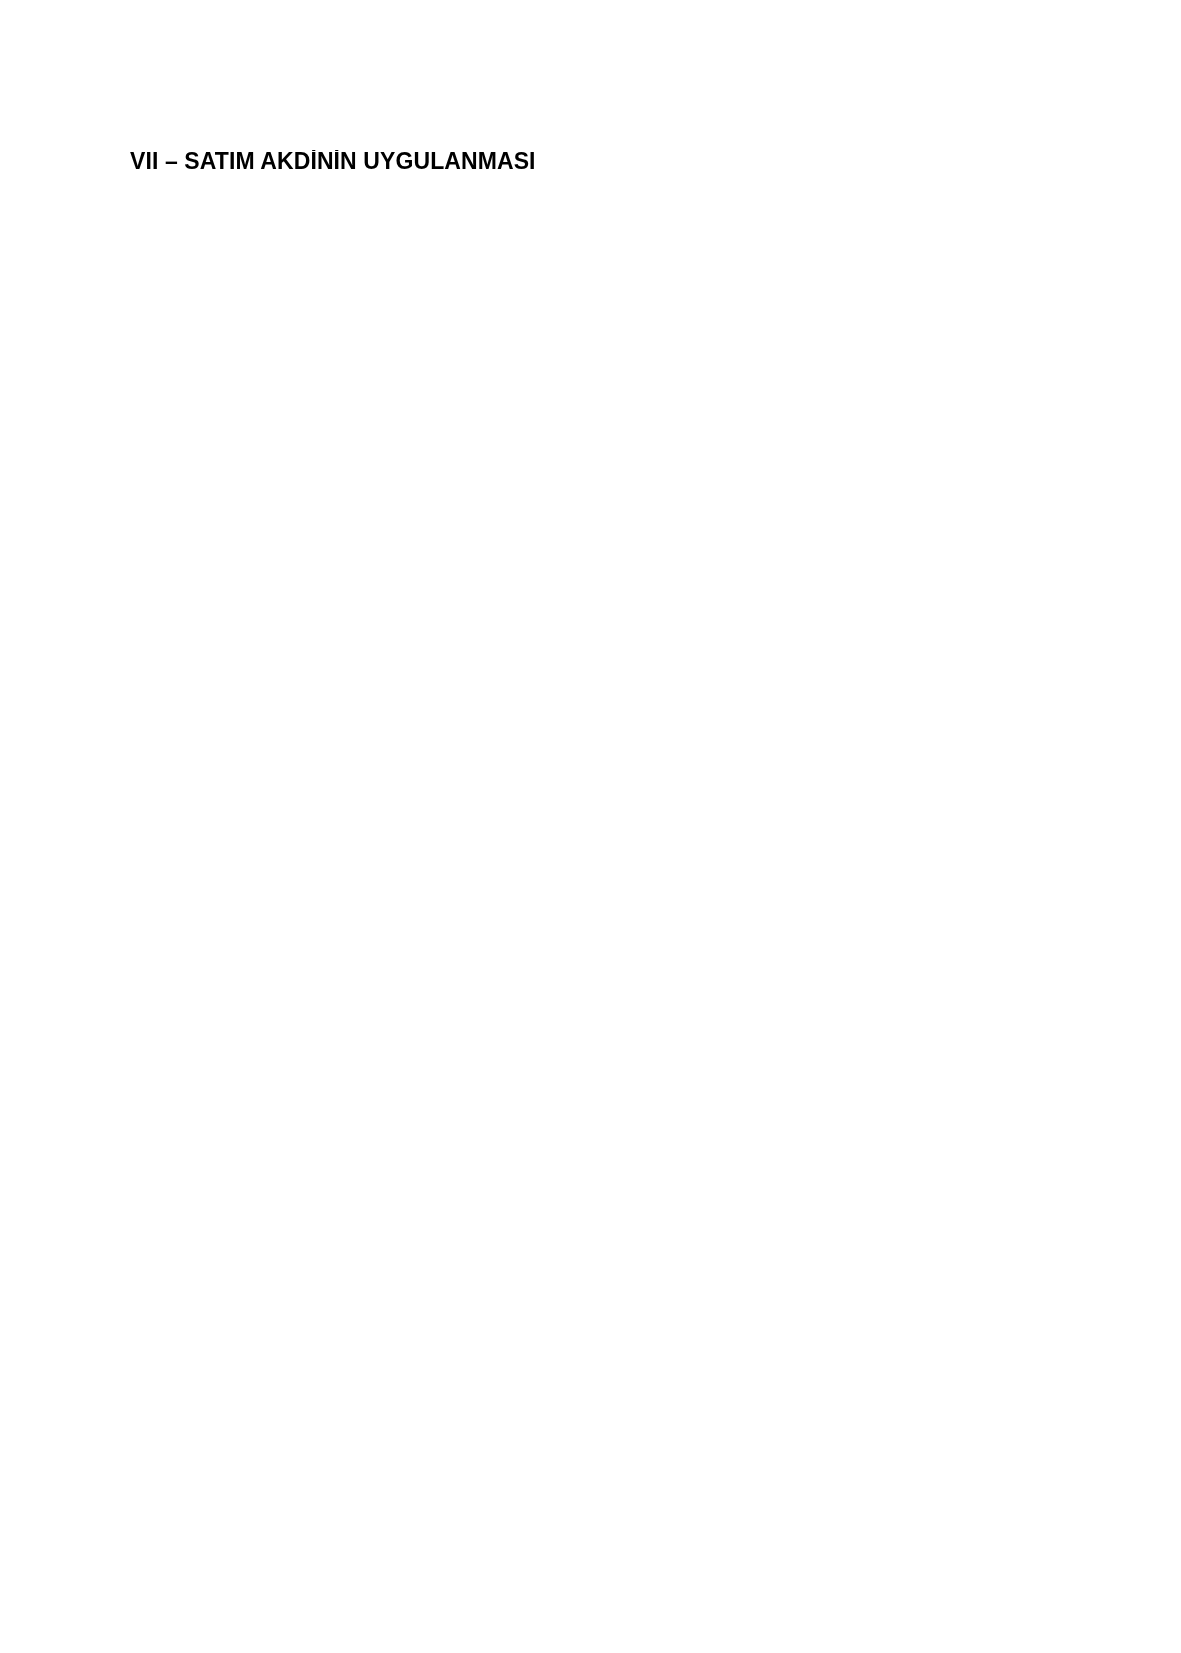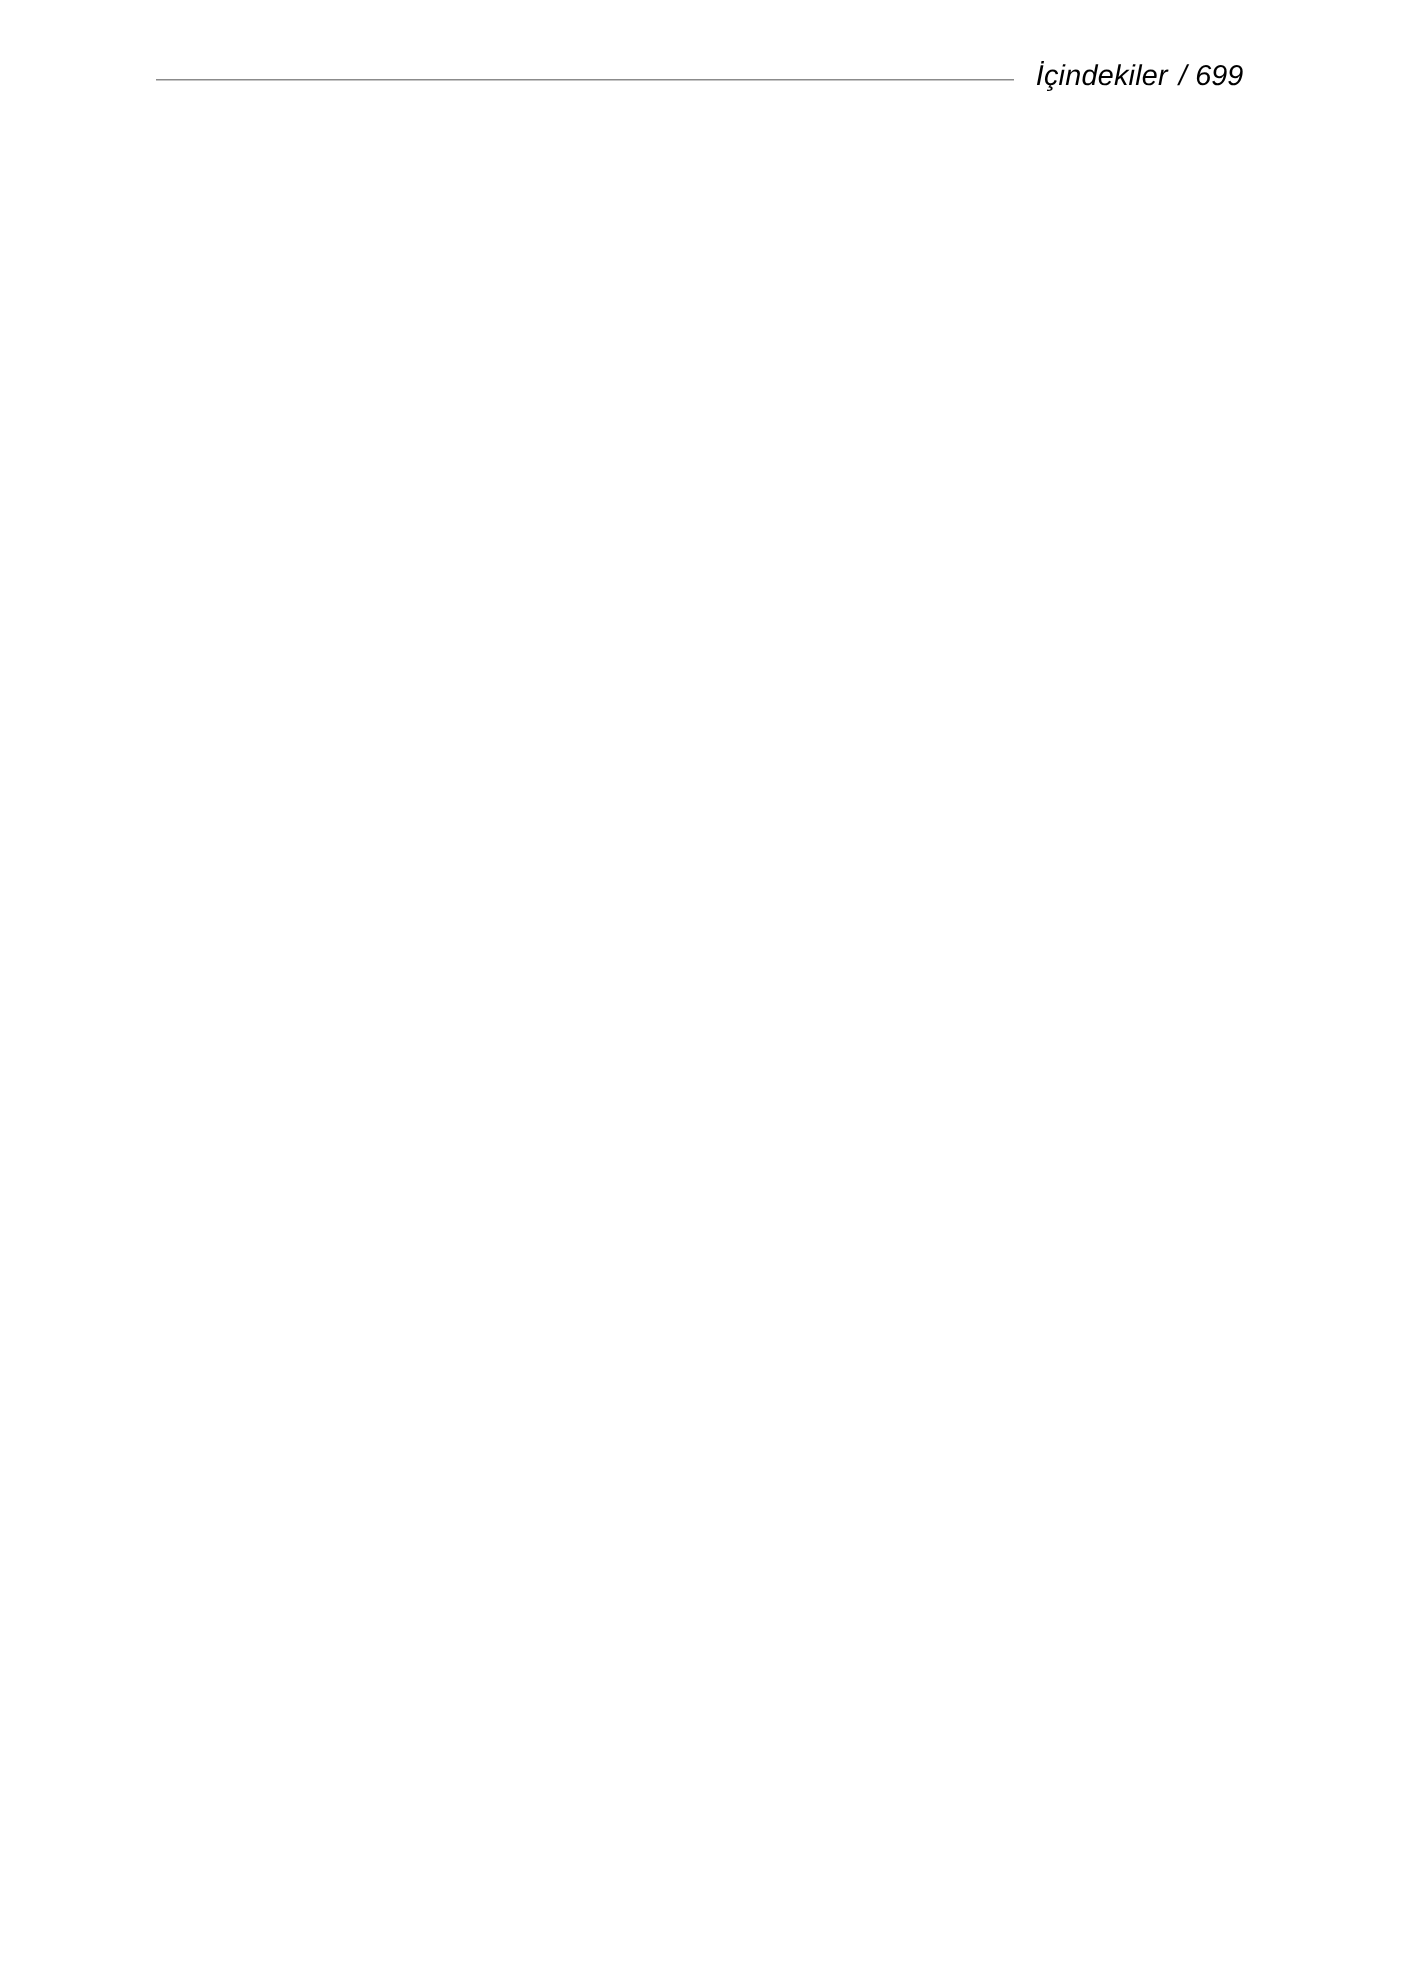--- a/index.html
+++ b/index.html
@@ -108,28 +108,25 @@
 
   
   .lvl0 { padding-left: 0px; }
   .lvl1 { padding-left: 75px; }
 </style>
 </head>
 <body>
 
 <div class="page">
 
-  <div class="header">
-    <div class="header-rule"></div>
-    <div class="header-title">İçindekiler</div>
-    <div class="header-sep">/</div>
-    <div class="header-page">699</div>
-  </div>
 
   <div class="toc" id="toc-root">
+      <div class="entry sec lvl0">
+        <span class="label">VII – SATIM AKDİNİN UYGULANMASI</span>
+      </div>
       <div class="entry lvl1">
         <span class="label">A) Satılan Mal ve Paranın Teslimi</span>
         <span class="leader"></span>
         <span class="page">149</span>
       </div>
     </div>
 
 </div>
 
 </body></html>

